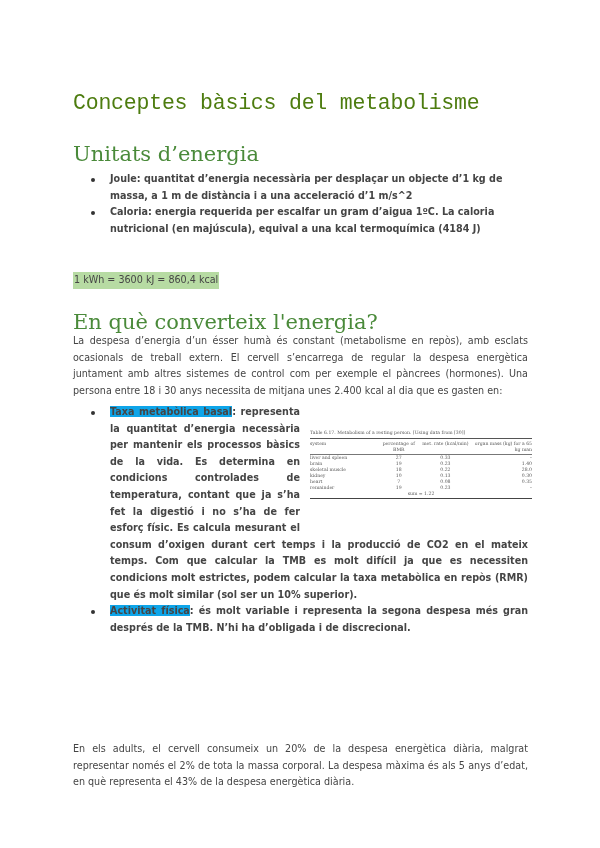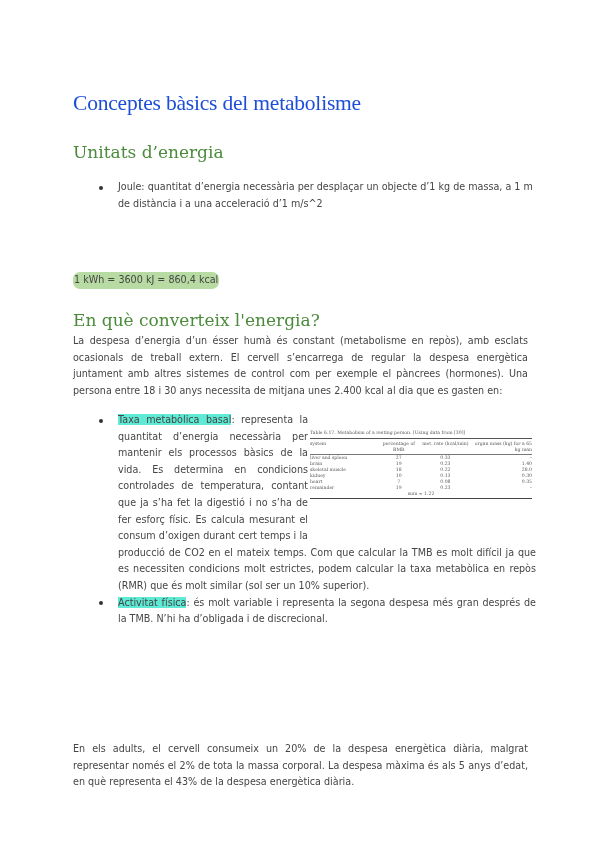--- a/index.html
+++ b/index.html
@@ -1,31 +1,31 @@
 <!DOCTYPE html>
 <html><head>
 <meta charset="utf-8">
 <style>
   html, body { margin: 0; padding: 0; background: #ffffff; }
   body { width: 600px; height: 848px; position: relative; overflow: hidden;
          font-family: "DejaVu Sans", sans-serif; color: #404040; }
   .page { position: absolute; left: 73px; top: 0; width: 455px; }
-  .h1 { position: absolute; top: 91px; left: 0; font-family: Liberation Serif, serif;
-        font-size: 21.5px; color: #1d4ed8; letter-spacing: -0.2px; white-space: nowrap; }
+  .h1 { position: absolute; top: 91px; left: 0; font-family: Liberation Mono, monospace;
+        font-size: 21.5px; color: #4d7c0f; letter-spacing: -0.2px; white-space: nowrap; }
   .h2 { position: absolute; left: 0; font-family: "DejaVu Serif", serif;
-        font-size: 17px; color: #4a8a3a; white-space: nowrap; }
+        font-size: 21px; color: #4a8a3a; white-space: nowrap; }
   .txt { font-size: 9.6px; line-height: 16.6px; color: #454545; }
   .just { text-align: justify; }
-  ul.b { position: absolute; margin: 8px; padding: 0; list-style: none; }
+  ul.b { position: absolute; margin: 0; padding: 0; list-style: none; font-weight: bold; }
   ul.b > li { position: relative; padding-left: 37px; }
   ul.b > li::before { content: ""; position: absolute; left: 18px; top: 6.5px;
         width: 4px; height: 4px; border-radius: 50%; background: #333; }
-  .hl { background: #5eead4; }
+  .hl { background: #0ea5e9; }
   .hlblock { position: absolute; left: 0; top: 272px; background: #b7dba3;
-             padding: 0 1px; white-space: nowrap; border-radius: 7px; }
+             padding: 0 1px; white-space: nowrap; }
   .para { position: absolute; left: 0; width: 455px; }
   .tbl { position: absolute; left: 237px; top: 430px; width: 222px;
          font-family: "DejaVu Serif", serif; font-size: 4.6px; color: #555; }
   .tbl .cap { white-space: nowrap; }
   .tbl table { width: 100%; border-collapse: collapse; margin-top: 3px; }
   .tbl th { font-weight: normal; border-top: 0.8px solid #555; border-bottom: 0.6px solid #777;
             padding: 2px 0; line-height: 5.5px; vertical-align: top; }
   .tbl td { padding: 0; line-height: 6px; }
   .tbl tr.sum td { text-align: center; padding-bottom: 1px; border-bottom: 1.2px solid #444; }
   .c1 { text-align: left; width: 30%; }
@@ -40,20 +40,21 @@
 <body>
 
 <div class="page">
 
   <div class="h1">Conceptes bàsics del metabolisme</div>
 
   <div class="h2" style="top:142px">Unitats d’energia</div>
 
   <ul class="b txt" style="top:171px; width:455px;">
     <li>Joule: quantitat d’energia necessària per desplaçar un objecte d’1 kg de massa, a 1 m de distància i a una acceleració d’1 m/s^2</li>
+    <li>Caloria: energia requerida per escalfar un gram d’aigua 1ºC. La caloria nutricional (en majúscula), equival a una kcal termoquímica (4184 J)</li>
   </ul>
 
   <div class="hlblock txt">1 kWh = 3600 kJ = 860,4 kcal</div>
 
   <div class="h2" style="top:310px">En què converteix l'energia?</div>
 
   <div class="para txt just" style="top:333px">La despesa d’energia d’un ésser humà és constant (metabolisme en repòs), amb esclats ocasionals de treball extern. El cervell s’encarrega de  regular la despesa energètica juntament amb altres sistemes de control com per exemple el pàncrees (hormones). Una persona entre 18 i 30 anys necessita de mitjana unes 2.400 kcal al dia que es gasten en:</div>
 
   <div class="tbl">
     <div class="cap">Table 6.17. Metabolism of a resting person. [Using data from [30]]</div>

